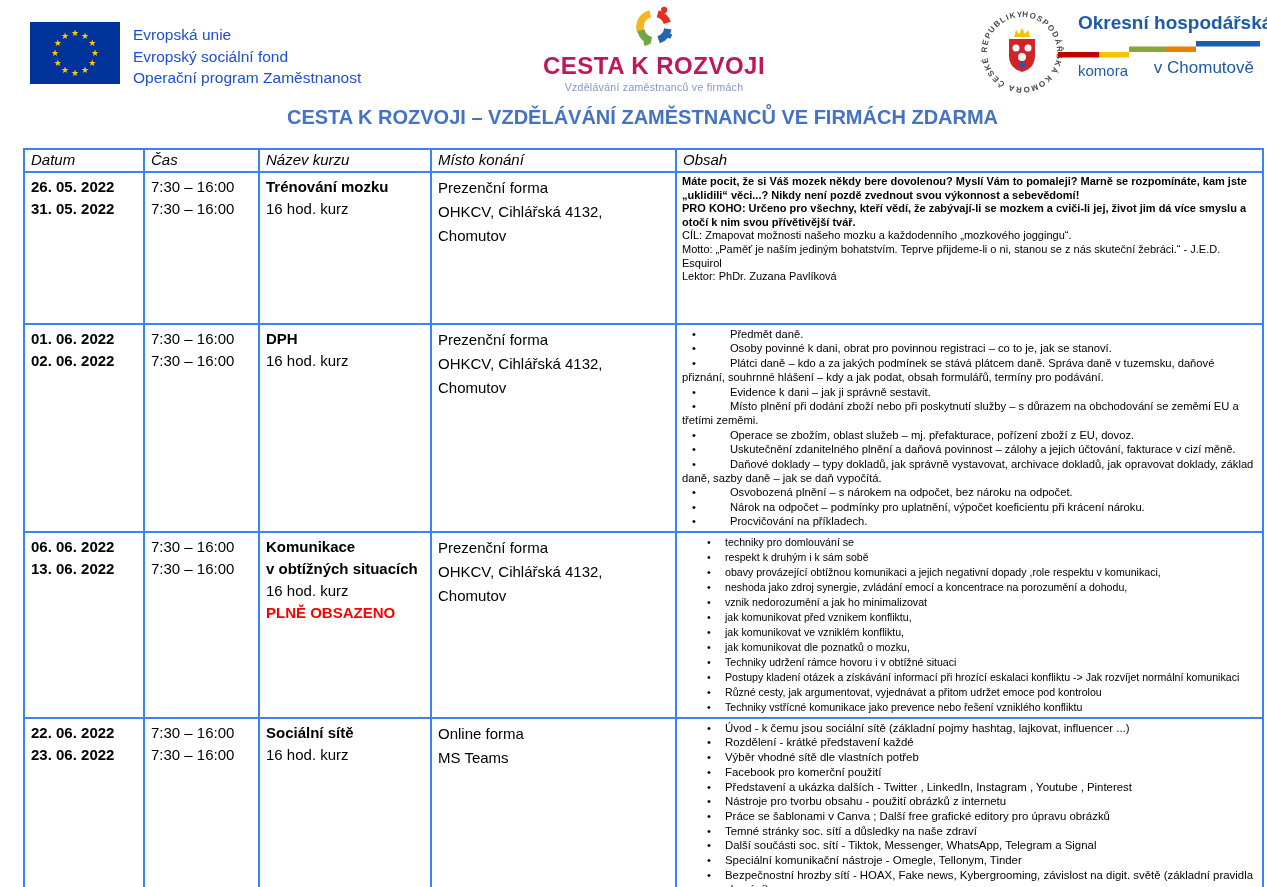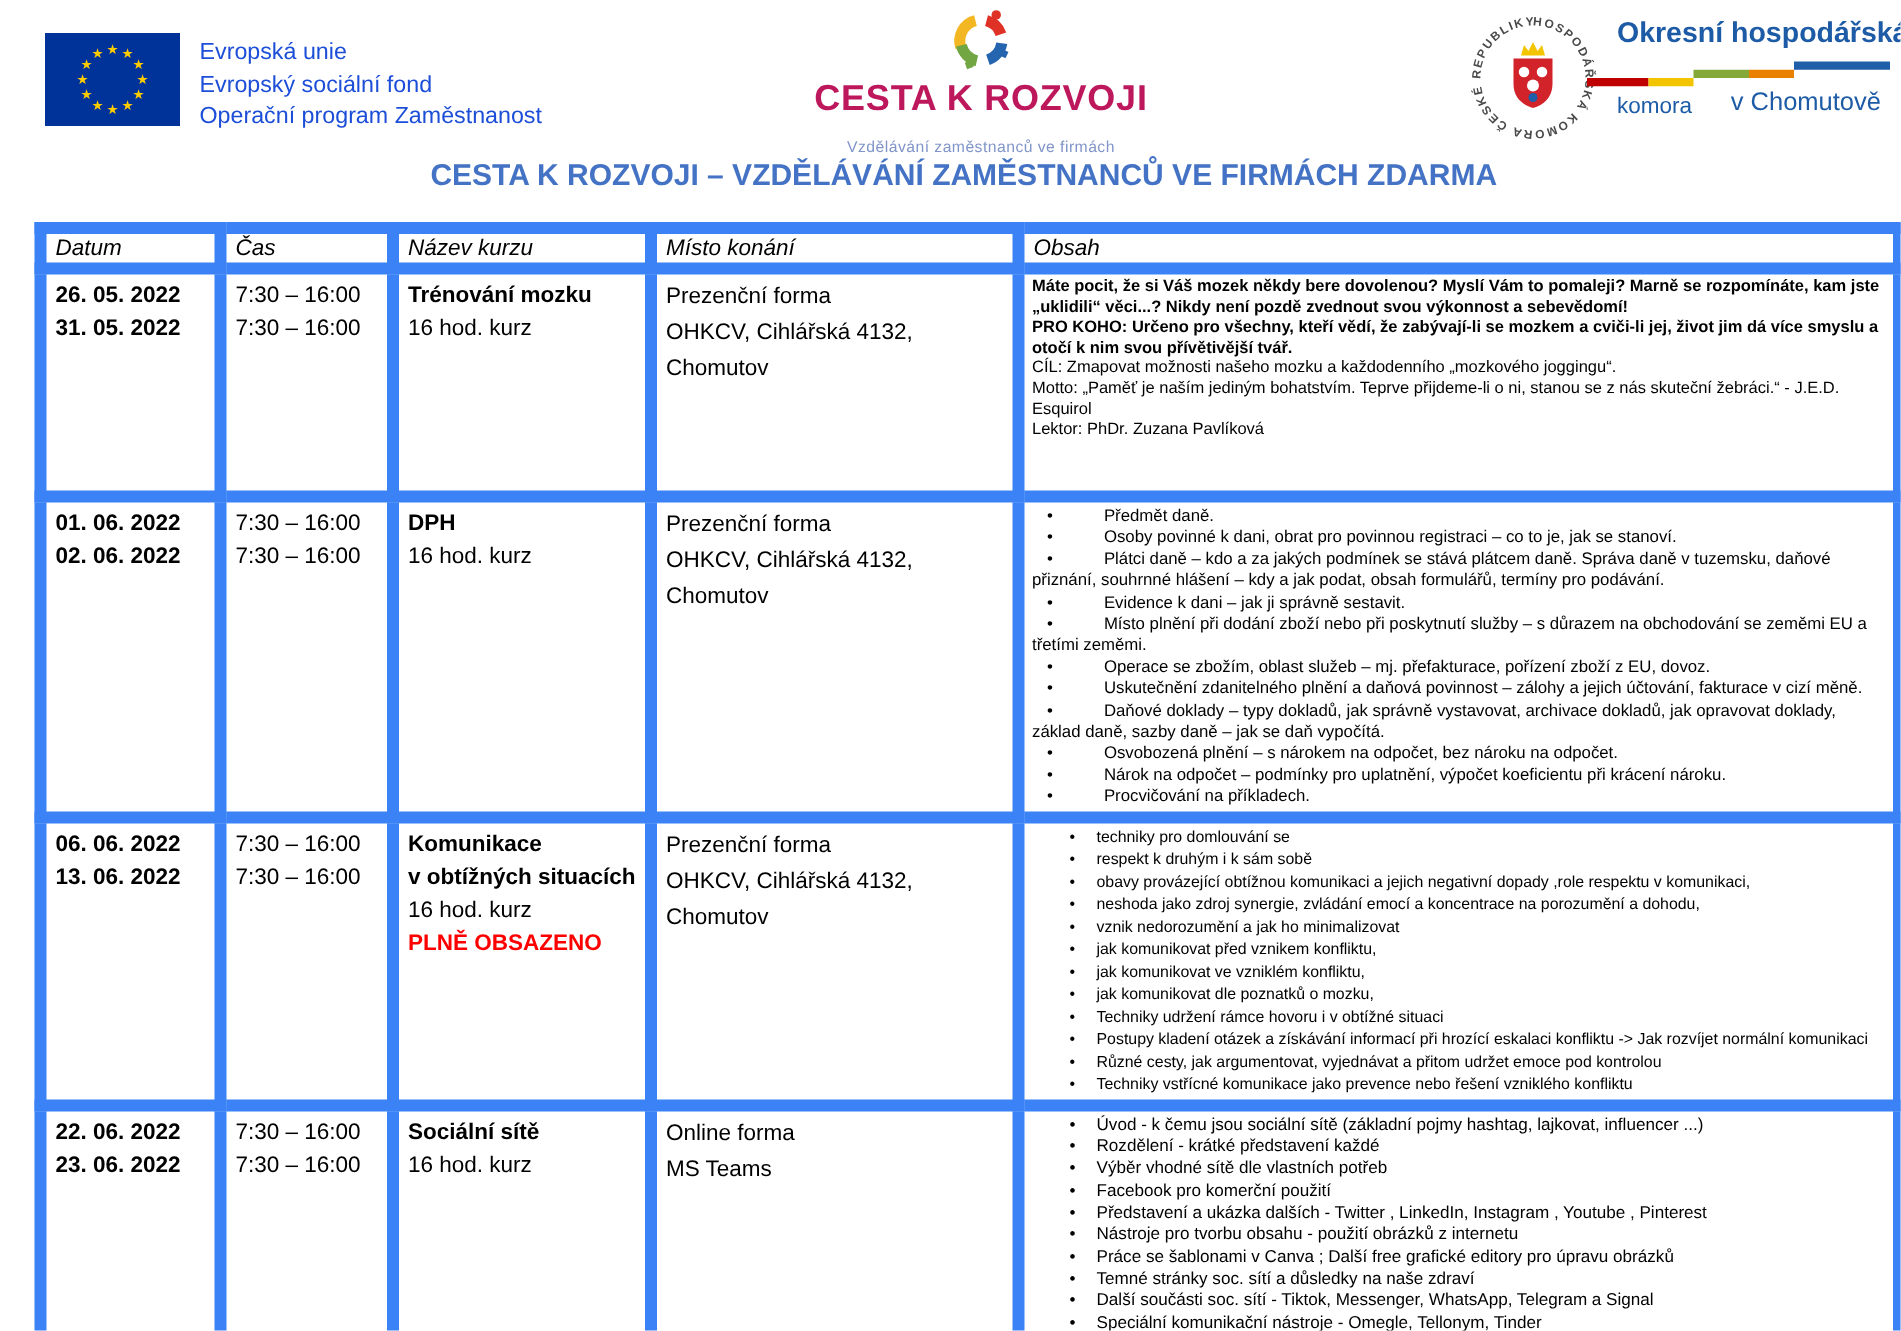--- a/index.html
+++ b/index.html
@@ -7,37 +7,37 @@
               font-family:"Liberation Sans", sans-serif; color:#000; }
   .page { position:relative; width:1267px; height:887px; background:#fff; }
 
   
   .eu-flag { position:absolute; left:30px; top:22px; }
   .eu-text { position:absolute; left:133px; top:24px; font-size:15.5px; line-height:21.5px; color:#1d4ed8; }
 
   .cesta { position:absolute; left:538px; top:3px; width:232px; text-align:center; }
   .cesta-icon { display:block; margin:0 auto; }
   .cesta-title { font-size:24px; font-weight:bold; letter-spacing:0.5px; color:#be185d; margin-top:1px; }
-  .cesta-sub { font-size:10.5px; color:#8195C9; margin-top:12px; letter-spacing:0.3px; }
+  .cesta-sub { font-size:10.5px; color:#8195C9; margin-top:1px; letter-spacing:0.3px; }
 
   .seal { position:absolute; left:976px; top:6px; }
   .ohk-block { position:absolute; left:1058px; top:12px; width:202px; height:70px; }
   .ohk-l1 { position:absolute; left:20px; top:0; font-size:19px; font-weight:bold; color:#1D5BA6; white-space:nowrap; }
   .ohk-l2 { position:absolute; left:20px; top:19px; font-size:15px; font-weight:normal; color:#1D5BA6;margin-top:31px; }
   .ohk-stripe { position:absolute; left:0; top:28px; }
   .ohk-l3 { position:absolute; right:6px; top:46px; font-size:17px; color:#1D5BA6; }
 
   
   .page-title { position:absolute; left:23px; top:106px; width:1239px; text-align:center;
                 font-size:20px; font-weight:bold; color:#4472C4; }
 
   
   table.course { position:absolute; left:23px; top:148px; width:1239px;
                  border-collapse:collapse; table-layout:fixed; }
-  td,th { border:8px solid #3b82f6; vertical-align:top; overflow:hidden; }
+  td,th { border:2px solid #3b82f6; vertical-align:top; overflow:hidden; }
   thead tr { height:23px; }
   th { font-style:italic; font-weight:normal; font-size:15px; text-align:left; padding:1px 6px; }
   tbody tr.r1 { height:152px; }
   tbody tr.r2 { height:204px; }
   tbody tr.r3 { height:182px;margin-left:44px; }
   tbody tr.r4 { height:229px; }
 
   .c-datum,.c-cas,.c-kurz,.c-misto { font-size:15px; line-height:22px; padding:3px 6px; }
   .c-datum div { font-weight:bold; }
   .c-misto { line-height:24px; }

